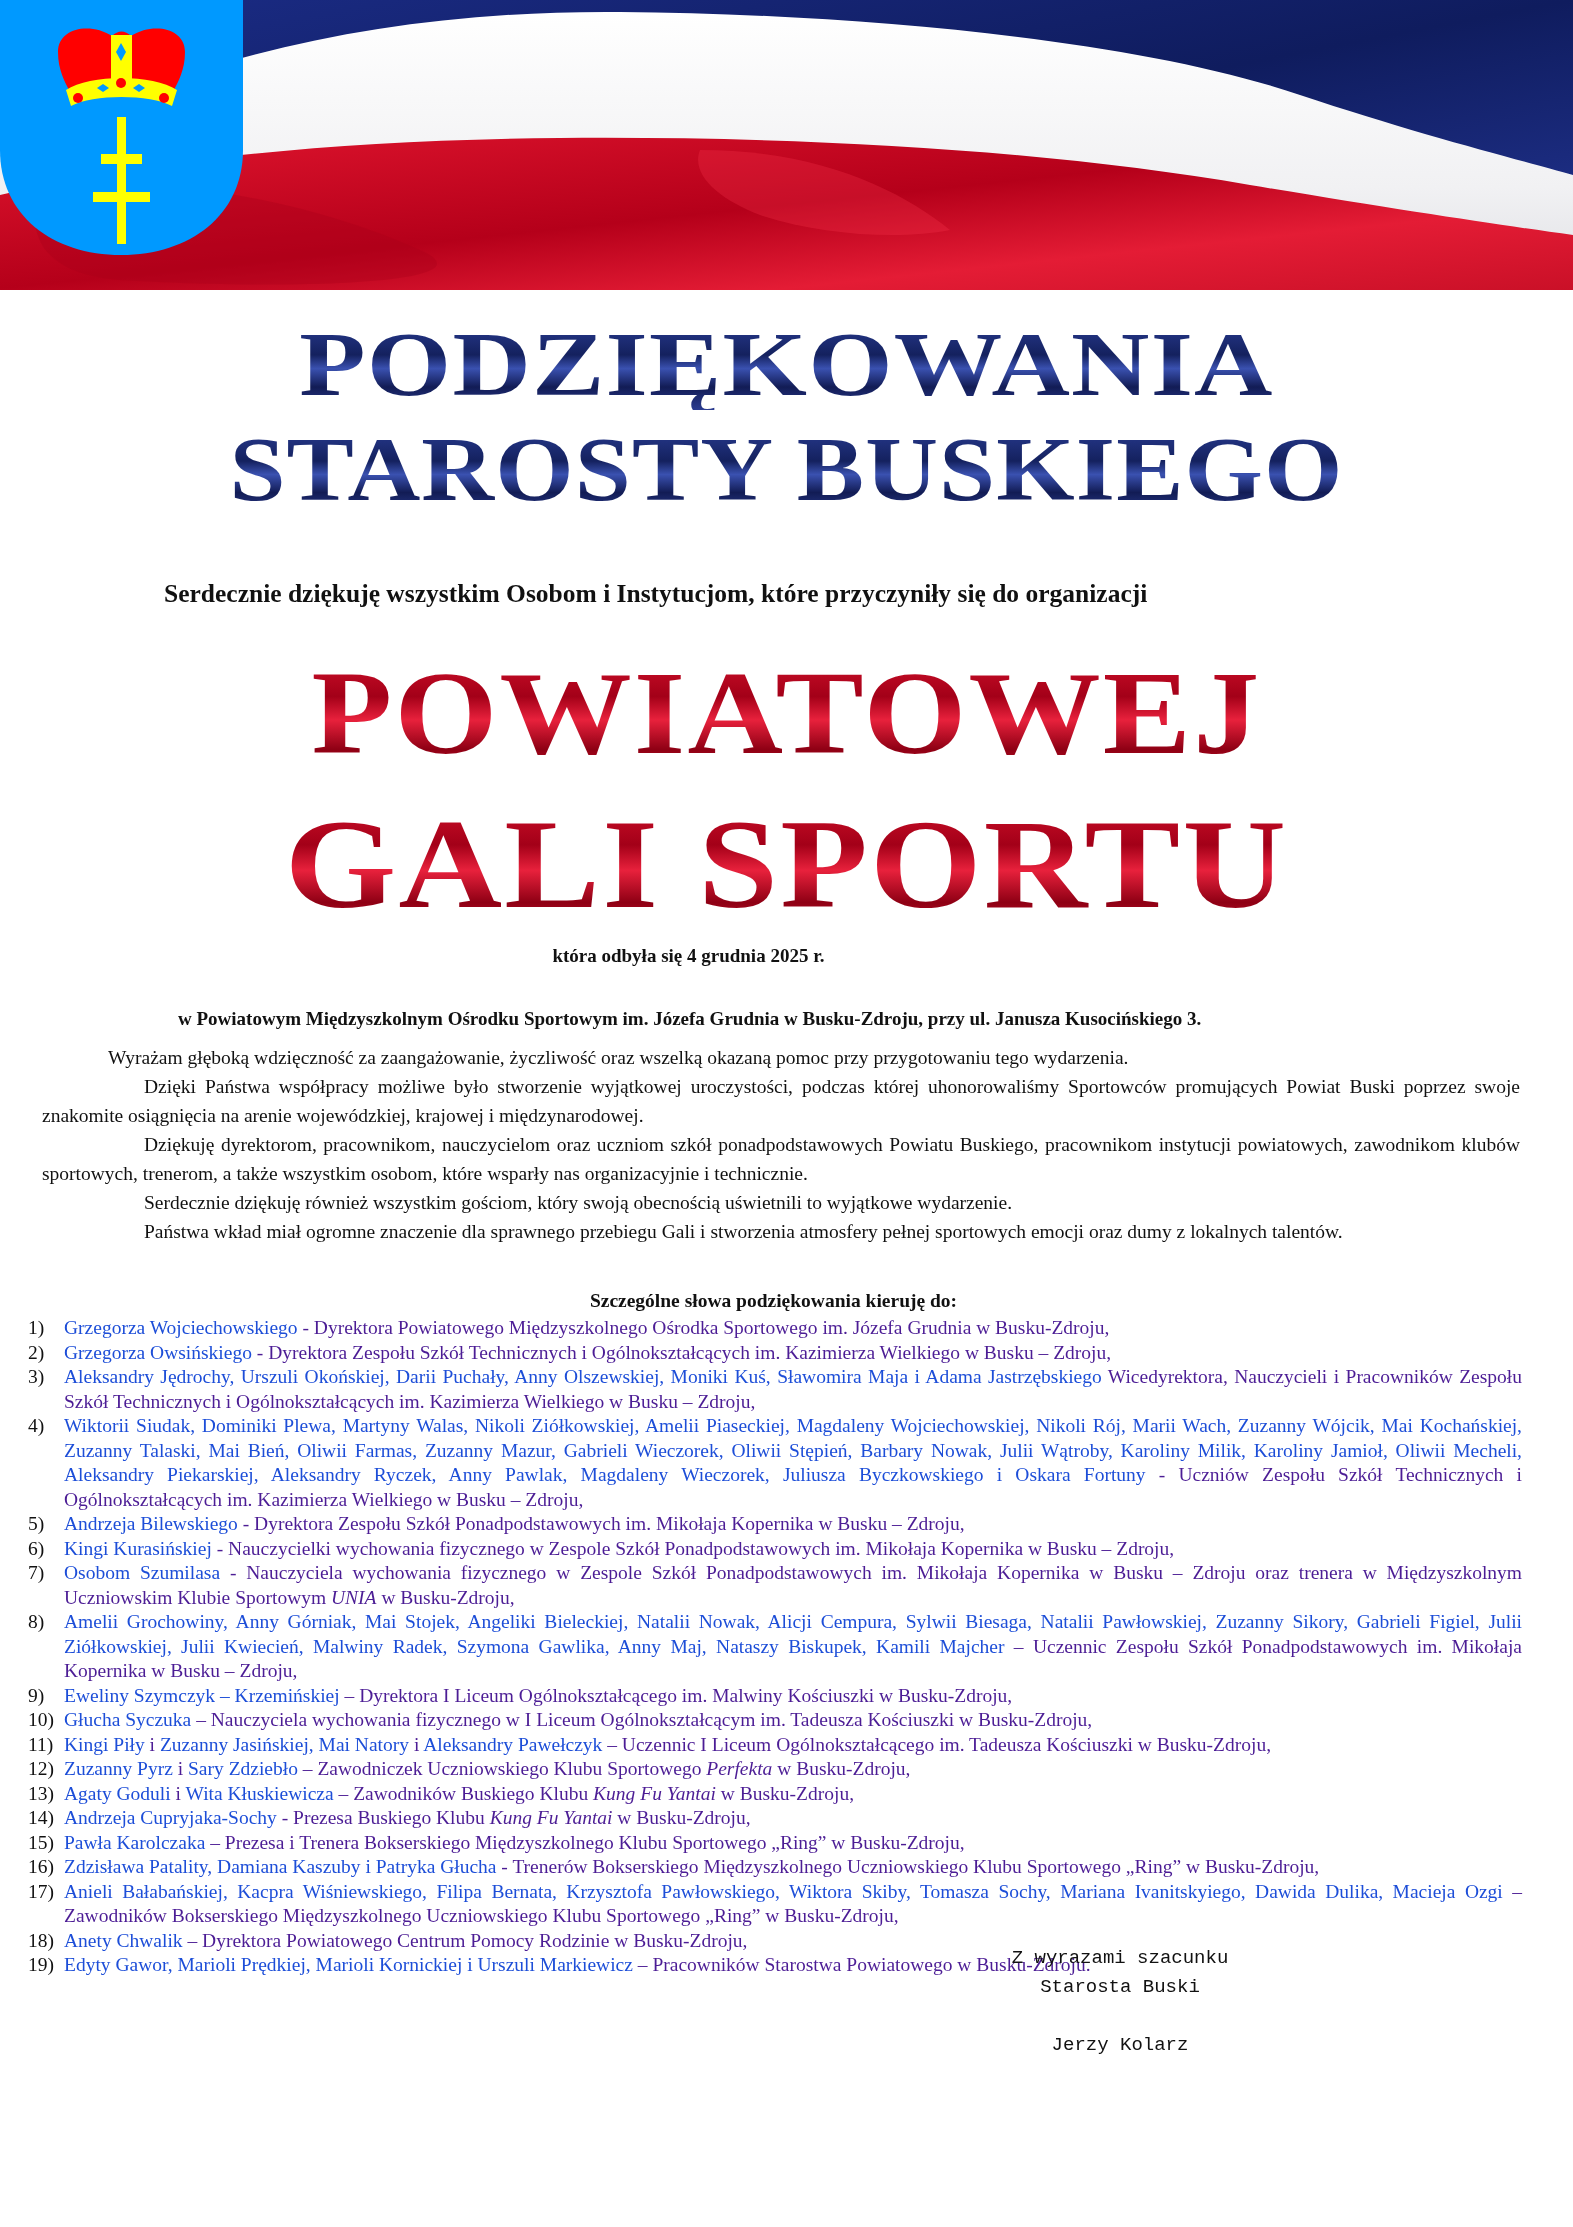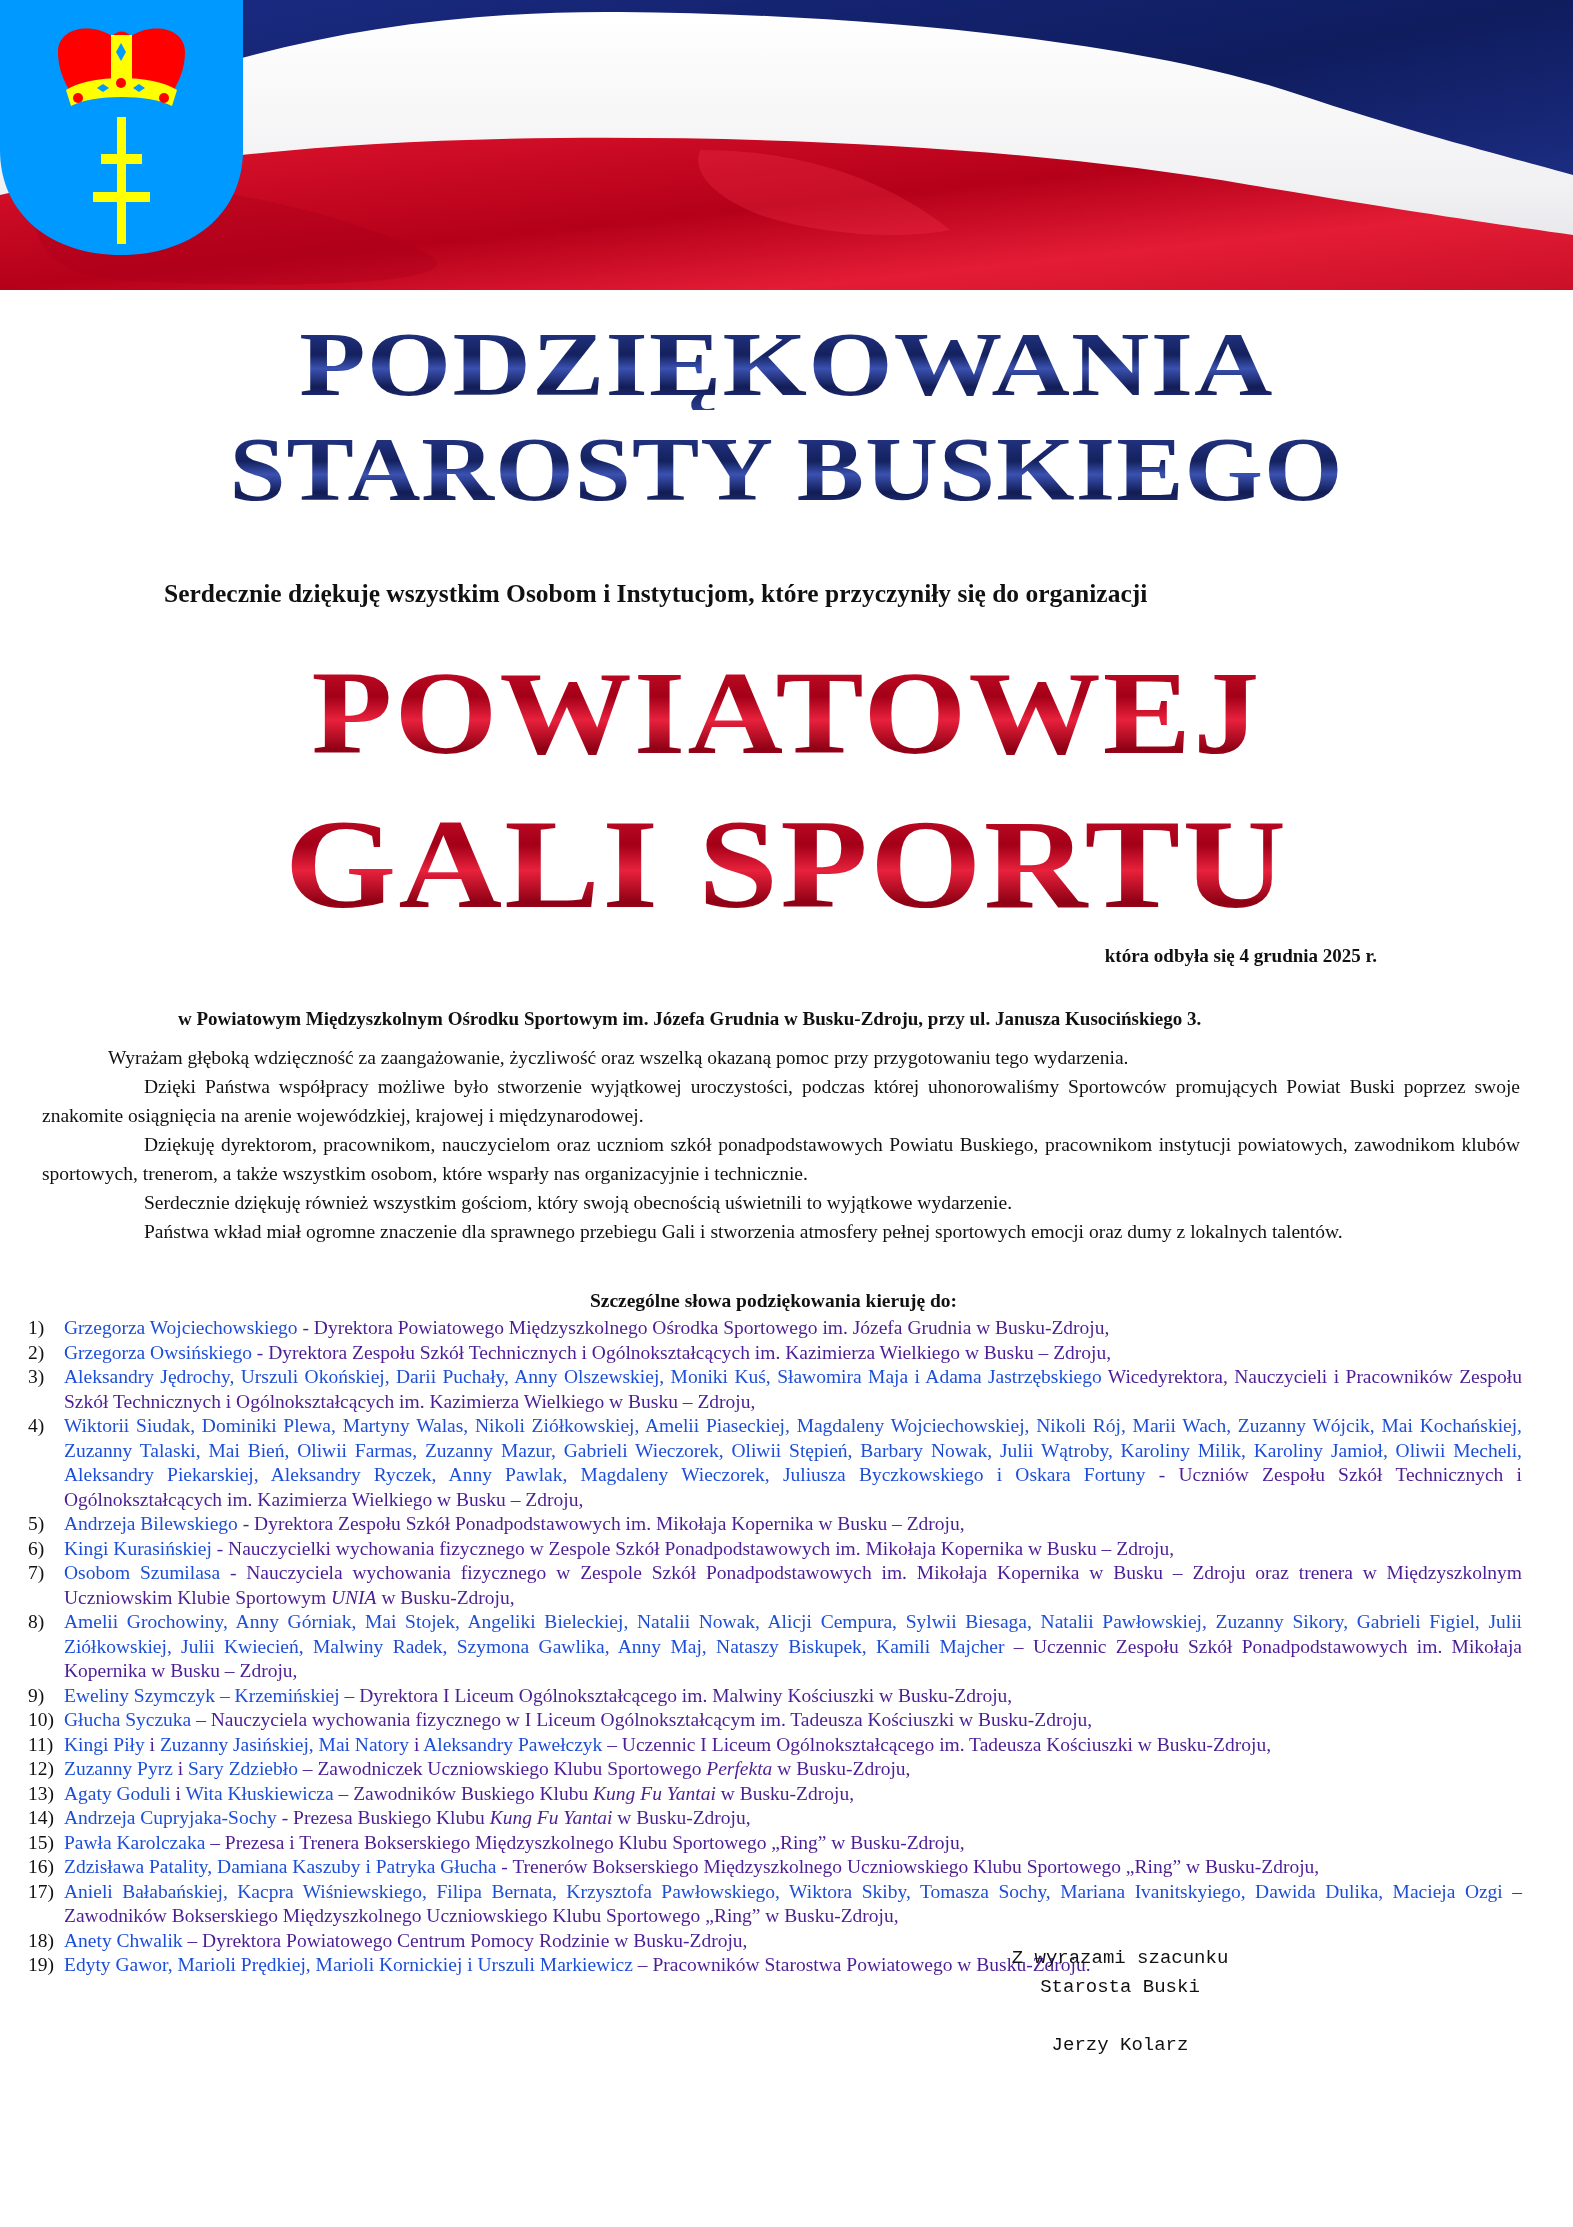--- a/index.html
+++ b/index.html
@@ -18,21 +18,21 @@
   .t2 { top: 425px; font-size: 90px; transform: scaleX(1.12); transform-origin: center; }
 
   .intro { position: absolute; left: 164px; top: 580px; font-size: 25px; font-weight: bold; font-family: "Liberation Serif", serif; white-space: nowrap; transform: scaleX(1.02); transform-origin: left; }
 
   .title-red { position: absolute; left: 0; width: 1573px; text-align: center; font-family: "Liberation Serif", "DejaVu Serif", serif; font-weight: bold; line-height: 1; letter-spacing: 2px;
     background: linear-gradient(180deg, #d0102a 0%, #a30018 35%, #e8213c 55%, #8e0014 80%, #c8102a 100%);
     -webkit-background-clip: text; background-clip: text; -webkit-text-fill-color: transparent; }
   .t3 { top: 655px; font-size: 118px; transform: scaleX(1.12); transform-origin: center; }
   .t4 { top: 800px; font-size: 128px; transform: scaleX(1.12); transform-origin: center; }
 
-  .date-line { position: absolute; left: 0; width: 1377px; top: 945px; text-align: right; font-size: 19px; font-weight: bold; font-family: "Liberation Serif", serif; }
+  .date-line { position: absolute; left: 0; width: 1377px; top: 945px; text-align: center; font-size: 19px; font-weight: bold; font-family: "Liberation Serif", serif; }
   .venue-line { position: absolute; left: 178px; top: 977px; font-size: 19px; font-weight: bold; font-family: "Liberation Serif", serif; white-space: nowrap; margin-top: 31px; }
 
   
   .body-text { position: absolute; left: 42px; width: 1478px; top: 1043px; font-family: "Liberation Serif", serif; font-size: 19.5px; line-height: 29px; }
   .body-text p { margin: 0; text-align: justify; }
   .body-text .ind0 { text-indent: 66px; }
   .body-text .ind1 { text-indent: 102px; }
 
   .special-title { position: absolute; left: 0; width: 1547px; top: 1290px; text-align: center; font-family: "Liberation Serif", serif; font-size: 19.5px; font-weight: bold; }
 

